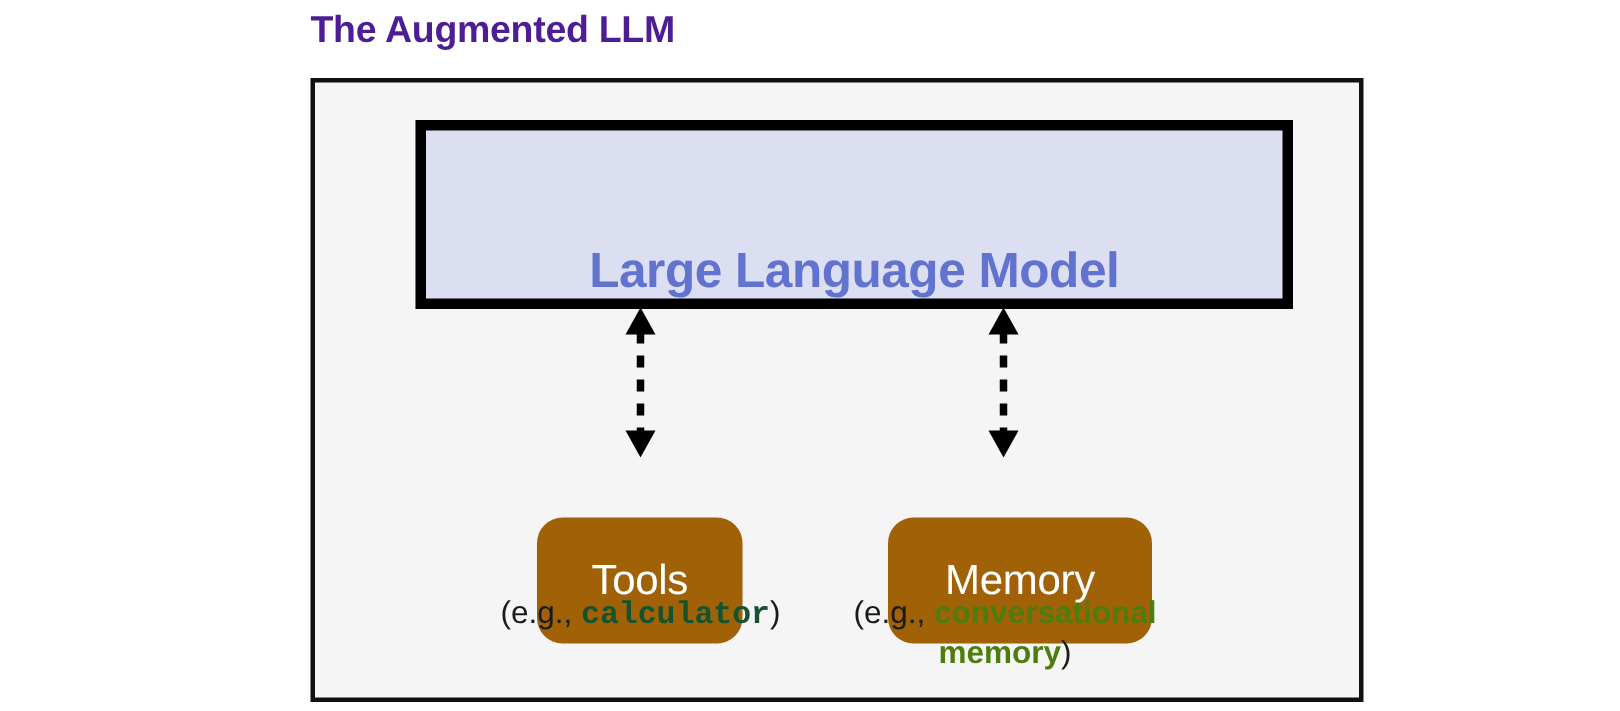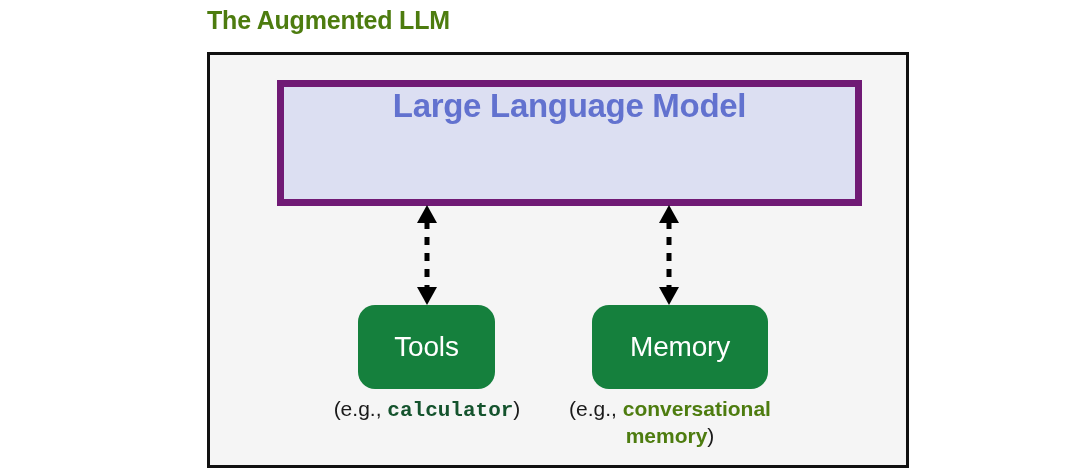--- a/index.html
+++ b/index.html
@@ -23,21 +23,21 @@
     height: 474px;
   }
 
   
   #diagram-title {
     position: absolute;
     left: 207px;
     top: 6px;
     font-size: 25px;
     font-weight: bold;
-    color: #4d7c0f;
+    color: #4c1d95;
     letter-spacing: -0.2px;
     white-space: nowrap;
   }
 
   
   #diagram-frame {
     position: absolute;
     left: 207px;
     top: 52px;
     width: 702px;
@@ -48,24 +48,24 @@
   }
 
   
   #llm-box {
     position: absolute;
     left: 277px;
     top: 80px;
     width: 585px;
     height: 126px;
     box-sizing: border-box;
-    border: 7px solid #701a75;
+    border: 7px solid #000000;
     background: #dcdff2;
     display: flex;
-    align-items: flex-start;
+    align-items: flex-end;
     justify-content: center;
   }
   #llm-box-label {
     font-size: 33px;
     font-weight: bold;
     color: #6272cf;
     letter-spacing: -0.3px;
     white-space: nowrap;
   }
 
@@ -75,25 +75,26 @@
     width: 30px;
     height: 100px;
   }
   #arrow-tools { left: 412px; top: 205px; }
   #arrow-memory { left: 654px; top: 205px; }
 
   
   .capability-box {
     position: absolute;
     box-sizing: border-box;
-    background: #15803d;
+    background: #a16207;
     border-radius: 17px;
     display: flex;
     align-items: center;
     justify-content: center;
+    margin-top: 40px;
   }
   .capability-label {
     font-size: 28px;
     font-weight: normal;
     color: #ffffff;
     letter-spacing: -0.2px;
     white-space: nowrap;
   }
   #tools-box  { left: 358px; top: 305px; width: 137px; height: 84px; }
   #memory-box { left: 592px; top: 305px; width: 176px; height: 84px; }

